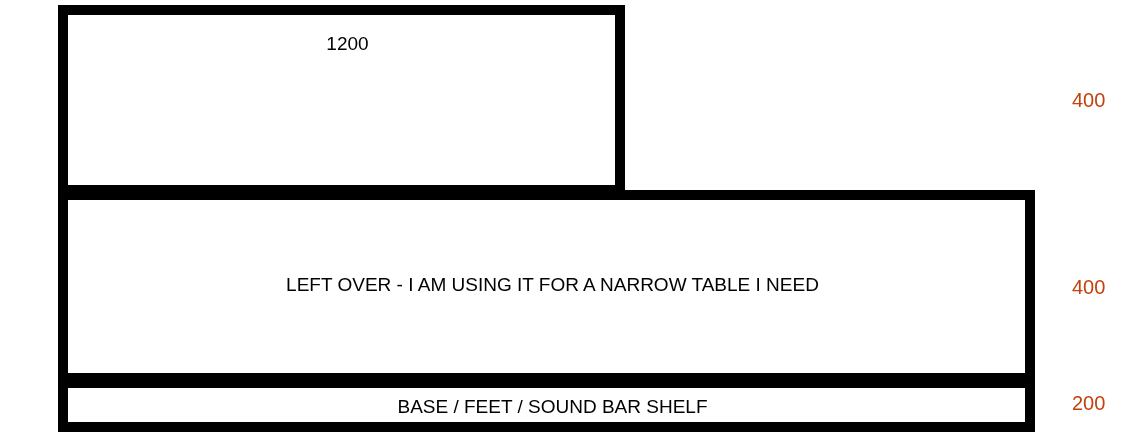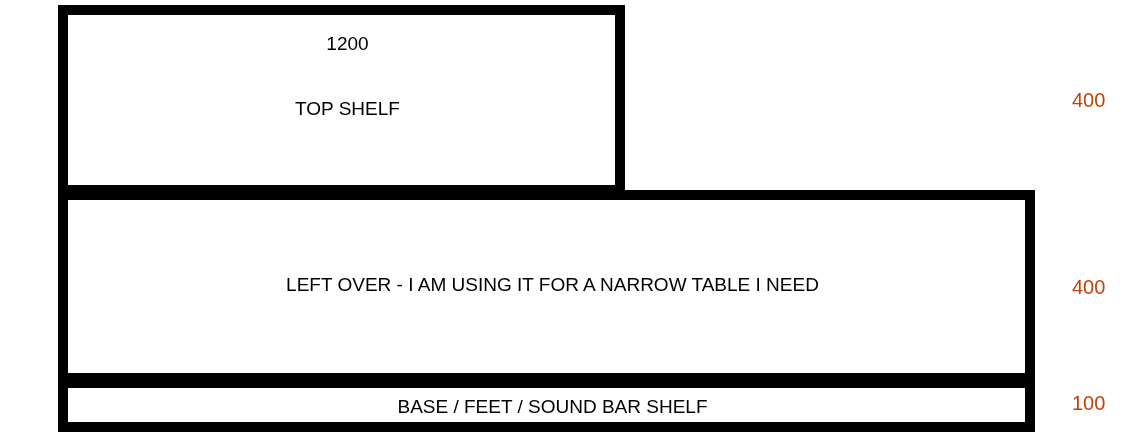--- a/index.html
+++ b/index.html
@@ -109,31 +109,30 @@
 </style>
 </head>
 <body>
 
 <div id="canvas">
 
   <div class="diagram">
 
     <div class="cell cell-top-left">
       <div class="dim-top">1200</div>
-      <div class="cell-label">TOP SHELF</div>
     </div>
 
 
     <div class="cell cell-middle">
       <div class="cell-label">LEFT OVER - I AM USING IT FOR A NARROW TABLE I NEED</div>
     </div>
 
     <div class="cell cell-bottom">
       <div class="cell-label">BASE / FEET / SOUND BAR SHELF</div>
     </div>
 
   </div>
 
   <div class="side-dim side-dim-1">400</div>
   <div class="side-dim side-dim-2">400</div>
-  <div class="side-dim side-dim-3">100</div>
+  <div class="side-dim side-dim-3">200</div>
 
 </div>
 
 </body></html>

